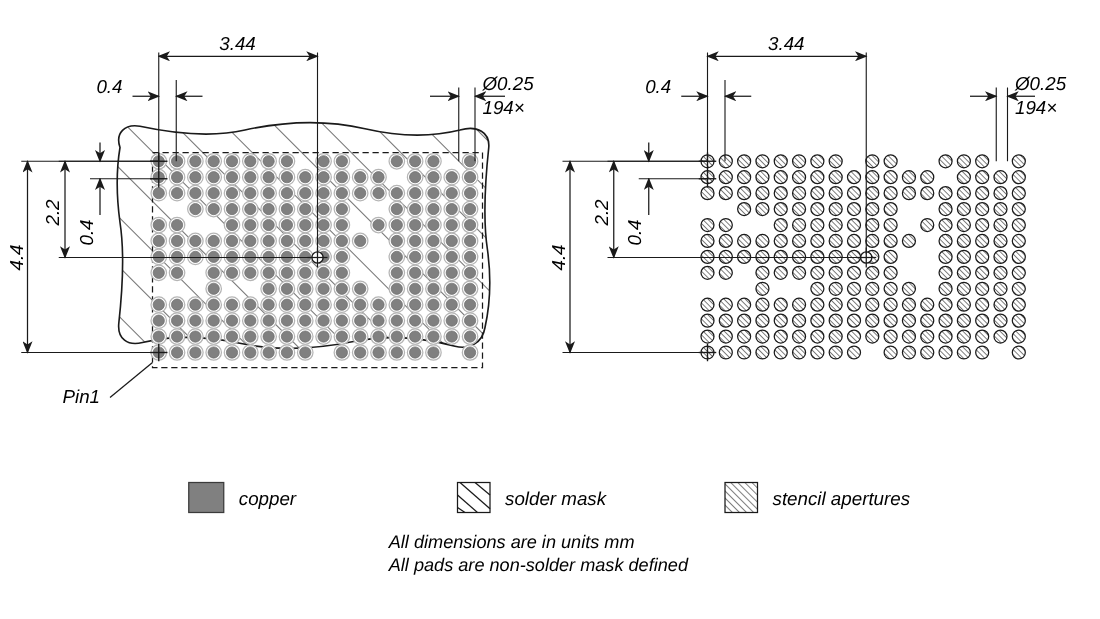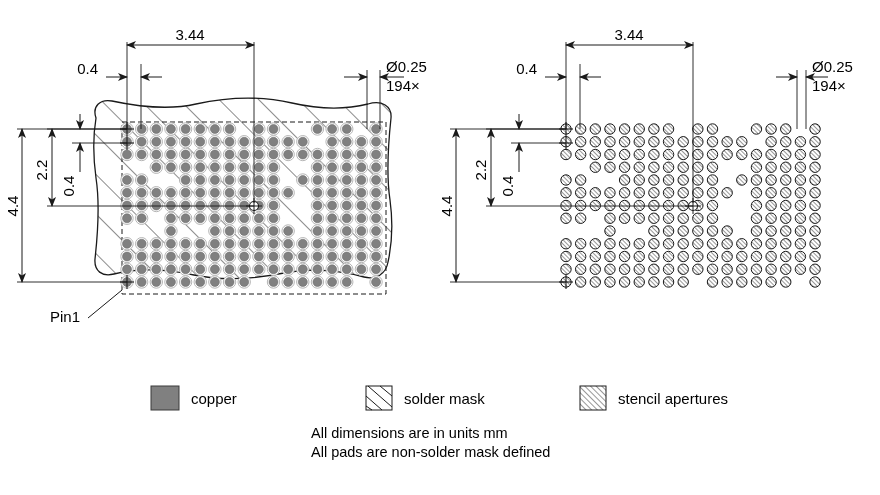--- a/index.html
+++ b/index.html
@@ -7,20 +7,21 @@
     margin: 0; padding: 0;
     width: 880px; height: 495px;
     background: #ffffff;
     font-family: "Liberation Sans", sans-serif;
     overflow: hidden;
   }
   #root {
     position: relative;
     width: 880px; height: 495px;
     background: #ffffff;
+    font-style: italic;
   }
   svg.drawing {
     position: absolute; left: 0; top: 0;
     width: 880px; height: 495px;
   }
   .dimtext {
     font-family: "Liberation Sans", sans-serif;
     font-size: 15px;
     fill: #000000;
   }

